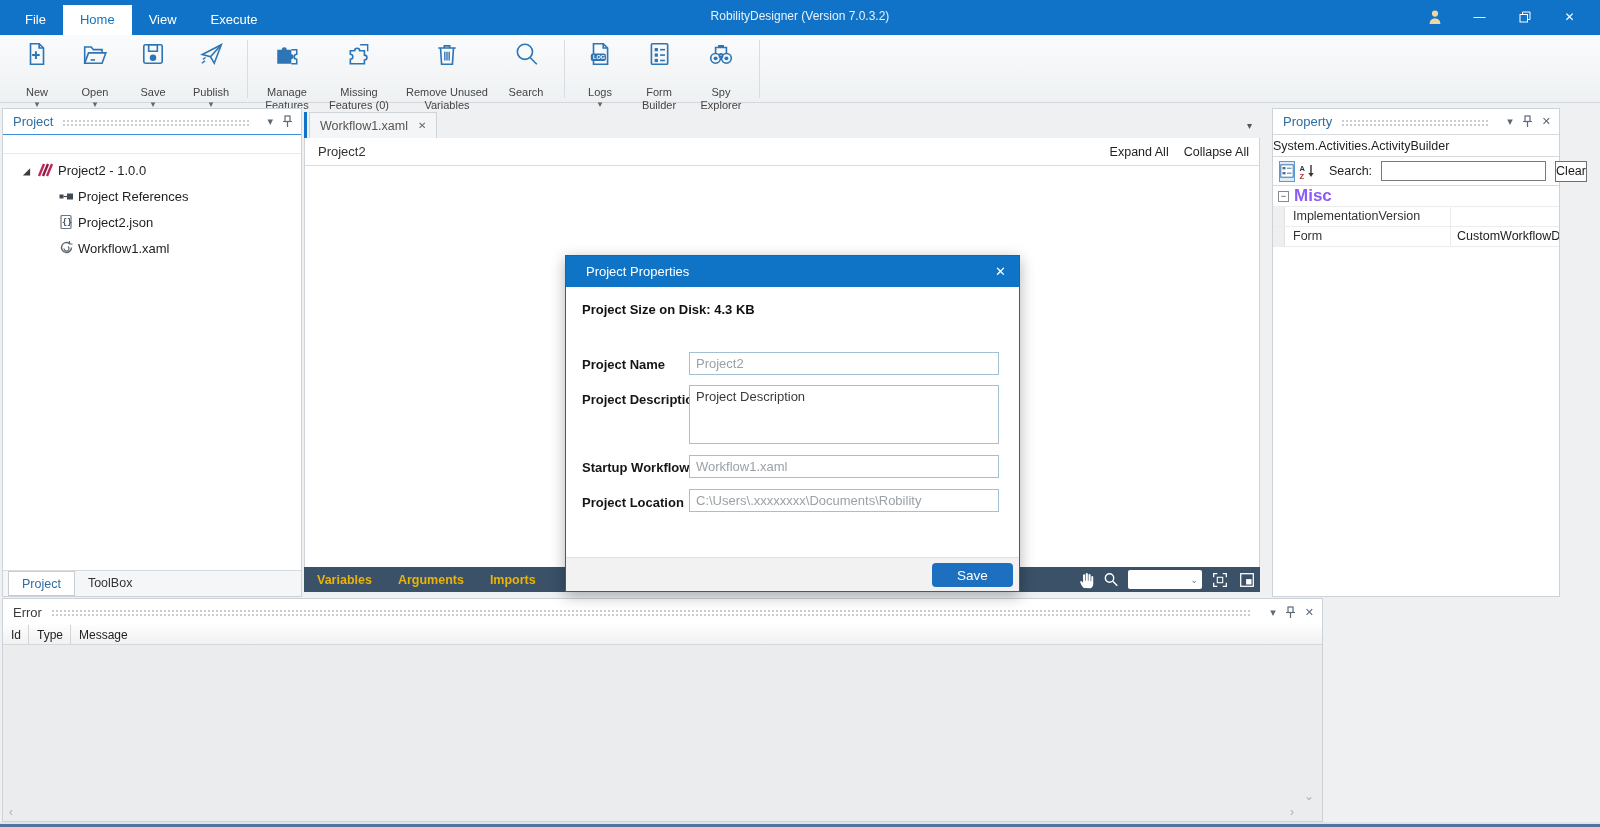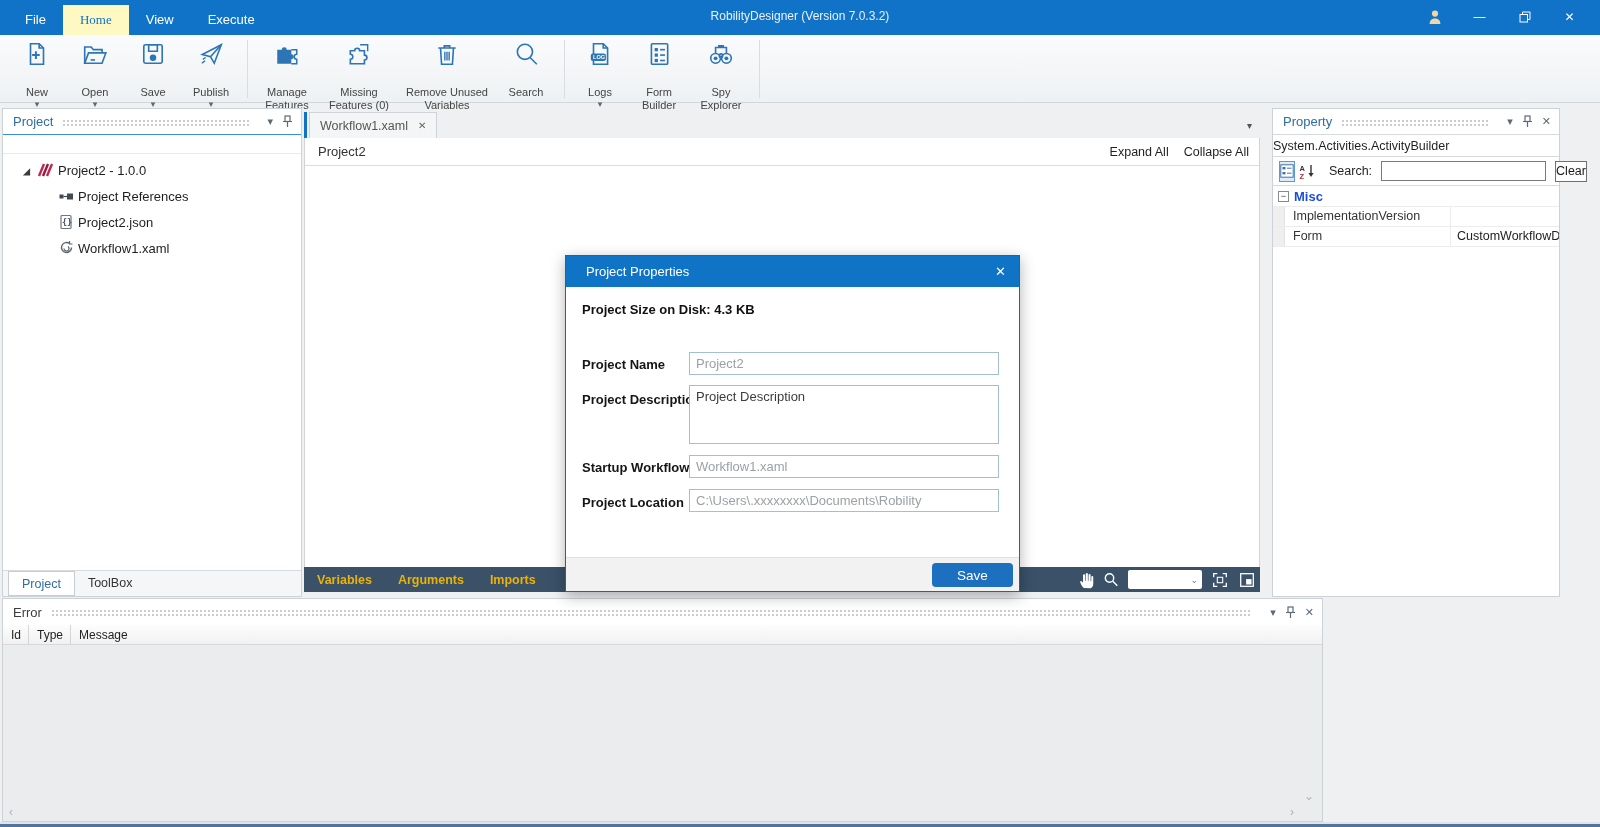--- a/index.html
+++ b/index.html
@@ -5,21 +5,21 @@
   * { box-sizing: border-box; margin: 0; padding: 0; }
   html,body { width:1600px; height:827px; }
   body { font-family:"Liberation Sans", sans-serif; background:#eef0f2; position:relative; overflow:hidden; }
   .app { position:absolute; inset:0; }
 
   
   .titlebar { position:absolute; left:0; top:0; width:1600px; height:35px; background:#1173c8; }
   .win-title { position:absolute; left:50%; top:9px; transform:translateX(-50%); color:#e8f1fa; font-size:12px; }
   .menu-tabs { position:absolute; left:8px; bottom:0; display:flex; height:30px; }
   .menu-tab { color:#fff; font-size:13px; padding:7px 17px 0; height:30px; cursor:default; }
-  .menu-tab.active { background:#fef9c3; color:#1173c8;font-family:Liberation Serif, serif; }
+  .menu-tab.active { background:#ffffff; color:#1173c8; }
   .win-controls { position:absolute; right:8px; top:0; height:33px; display:flex; align-items:center; }
   .win-btn { width:45px; height:33px; display:flex; align-items:center; justify-content:center; color:#fff; font-size:12px; }
 
   
   .ribbon { position:absolute; left:0; top:35px; width:1600px; height:68px; background:linear-gradient(#fafbfc,#eef1f3); border-bottom:1px solid #d3d7db; display:flex; align-items:flex-start; padding:3px 0 0 8px; }
   .rb { display:flex; flex-direction:column; align-items:center; padding-top:1px; }
   .rb .ric { height:30px; display:flex; align-items:center; justify-content:center; }
   .rb .rlabel { font-size:11px; line-height:1.18; color:#444; text-align:center; margin-top:17px; }
   .rb .rcaret { font-size:9px; color:#666; line-height:8px; margin-top:1px; }
   .rsep { width:1px; height:58px; background:#d9dce0; margin:2px 7px 0; }
@@ -77,21 +77,21 @@
   .ptype { height:22px; display:flex; align-items:center; font-size:12.5px; color:#1f1f1f; border-bottom:1px solid #d6dade; }
   .ptools { height:29px; display:flex; align-items:center; padding:0 5px 0 6px; border-bottom:1px solid #d6dade; gap:4px; }
   .tbtn { width:22px; height:21px; display:flex; align-items:center; justify-content:center; }
   .tbtn.sel { border:1px solid #5b9bd5; background:#dcebf9; }
   .tsep { width:1px; height:18px; background:#c9ccd0; margin:0 3px; }
   .srch-label { font-size:12.5px; color:#1f1f1f; margin-right:5px; }
   .srch-input { flex:1; height:20px; border:1px solid #767b80; font-size:12px; padding:0 4px; }
   .clear-btn { width:57px; height:21px; background:#fdfdfd; border:1px solid #707070; font-size:12.5px; color:#1a1a1a; margin-left:5px; display:flex; align-items:center; justify-content:center; }
   .pg-cat { height:21px; display:flex; align-items:center; gap:5px; padding-left:5px; border-bottom:1px solid #ececec; }
   .pg-exp { width:11px; height:11px; border:1px solid #8a8a8a; font-size:9px; line-height:9px; text-align:center; color:#333; background:#fff; }
-  .pg-cat b { font-size:13px; color:#1d4ed8; }
+  .pg-cat b { font-size:17px; color:#8b5cf6; }
   .pg-row { height:20px; display:flex; border-bottom:1px solid #ececec; font-size:12.5px; color:#333; }
   .pg-gut { width:12px; background:#efefef; border-right:1px solid #e2e2e2; }
   .pg-name { width:166px; padding:2px 0 0 8px; border-right:1px solid #ececec; }
   .pg-val { flex:1; padding:2px 0 0 6px; white-space:nowrap; overflow:hidden; color:#222; }
 
   
   .error-panel { left:2px; top:598px; width:1321px; height:224px; }
   .ecols { height:20px; display:flex; background:linear-gradient(#fdfdfd,#f1f1f1); border-bottom:1px solid #d8d8d8; font-size:12px; color:#222; align-items:center; }
   .ecol { padding-left:8px; height:100%; display:flex; align-items:center; border-right:1px solid #d4d4d4; }
   .ecol.id { width:26px; } .ecol.type { width:42px; } .ecol.msg { flex:1; border-right:none; }

